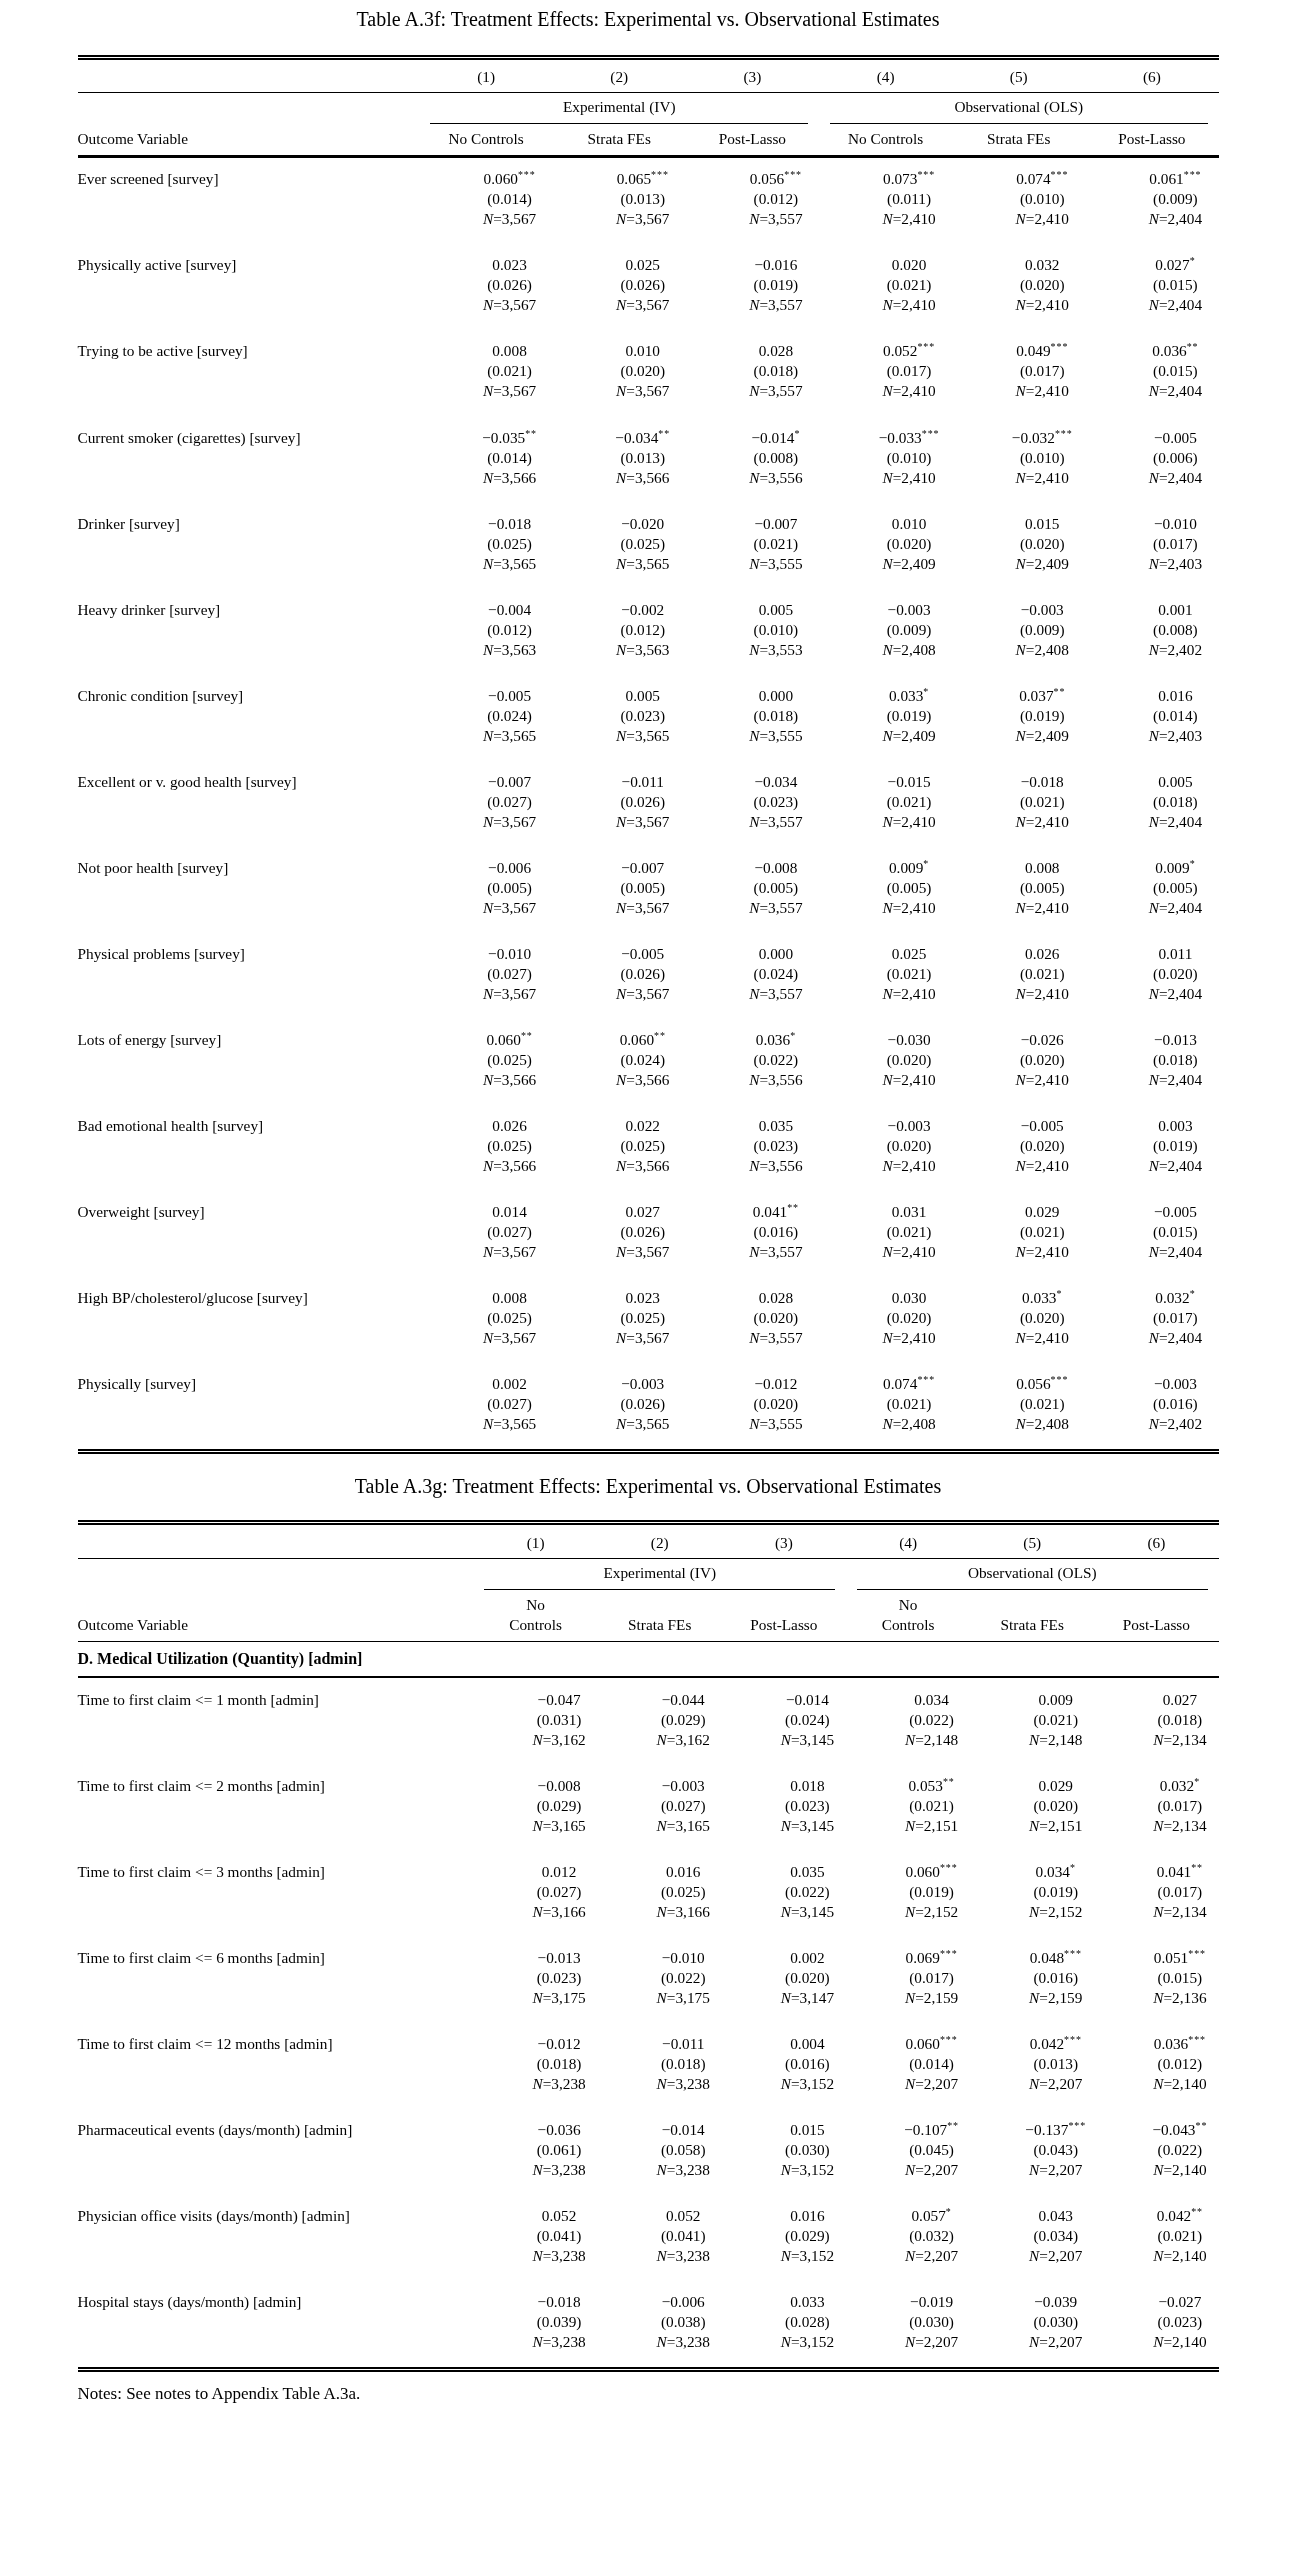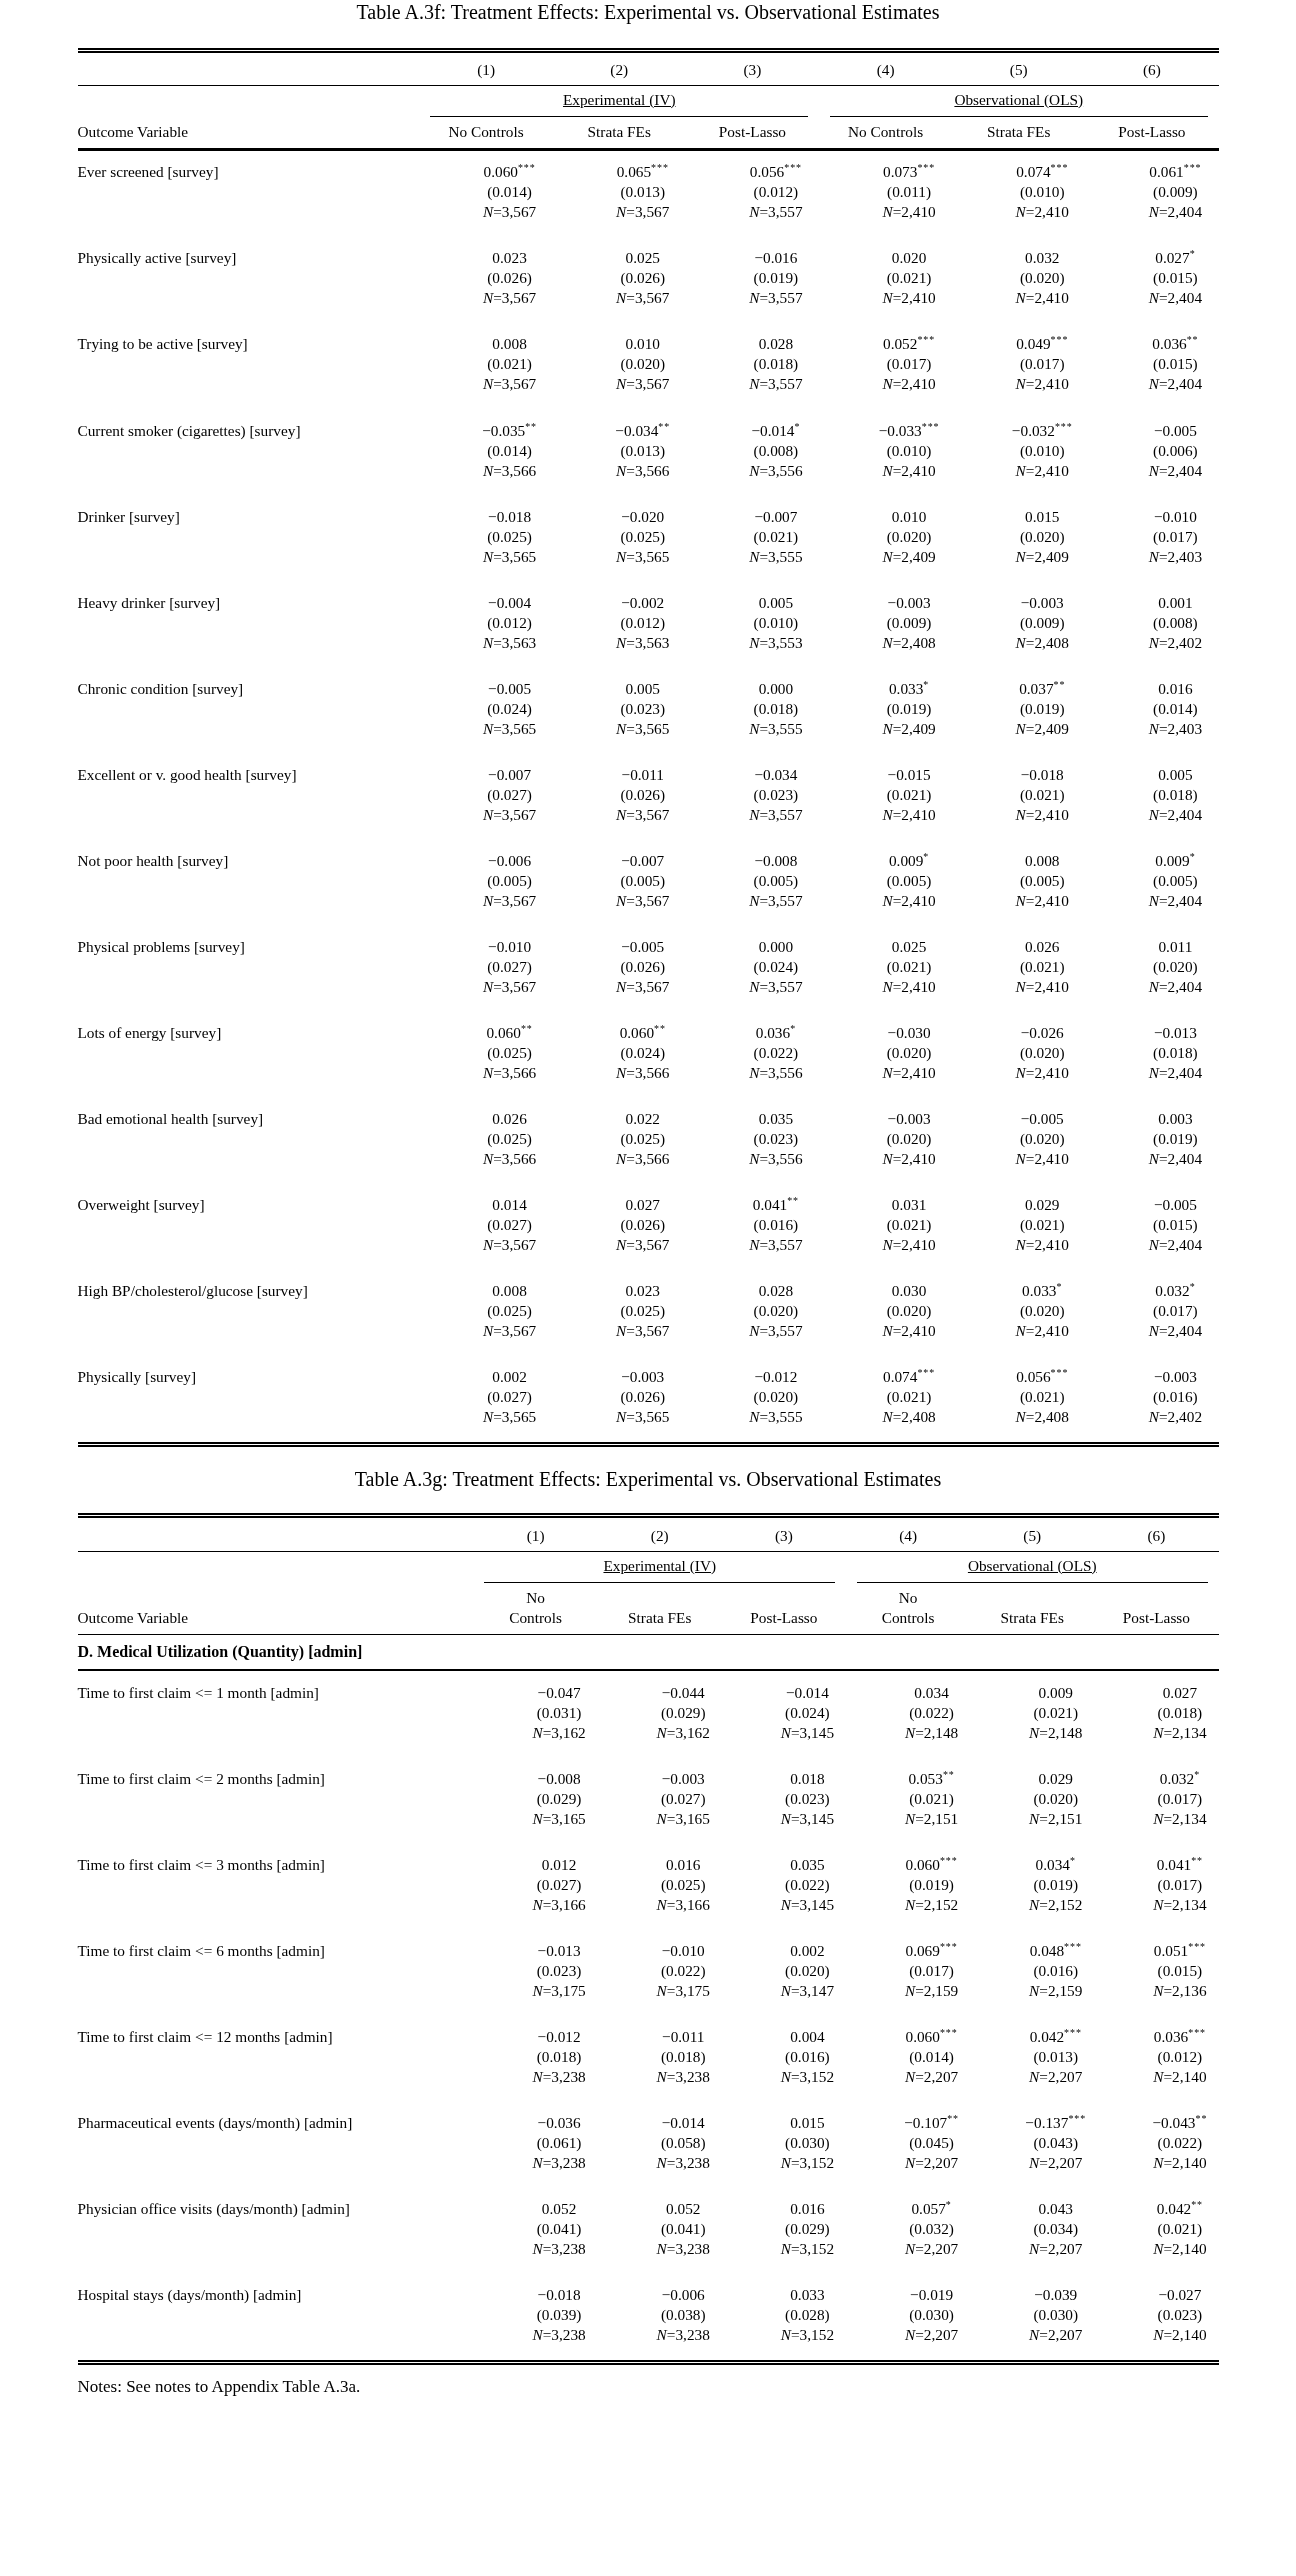--- a/index.html
+++ b/index.html
@@ -2,21 +2,21 @@
 <html style="font-size:14.4px"><head>
 <meta charset="utf-8">
 <style>
   * { box-sizing: border-box; }
   html, body { margin: 0; padding: 0; }
   body {
     width: 1296px; height: 2576px; overflow: hidden;
     background: #ffffff; color: #000;
     font-family: "Liberation Serif", "DejaVu Serif", serif;
   }
-  .page { width: 1141px; margin: 0 auto; }
+  .page { width: 1141px; margin: 7px auto; }
 
   .tbl-title {
     font-weight: normal; font-size: 20px; line-height: 25px;
     text-align: center; margin: 0 0 22.5px 0;
   }
   #secG .tbl-title { margin: 20px 0 21.6px 0; }
 
   .rule { border-top: 1.4px solid #000; }
   .rule.heavy { border-top: 5.4px double #000; }
   .rule.med { border-top: 2px solid #000; }
@@ -24,21 +24,21 @@
   .trow { display: grid; grid-template-columns: var(--oc, 342px) repeat(6, 1fr); }
   .tblF { --oc: 342px; }
   .tblG { --oc: 396px; }
 
   .cell { text-align: center; font-size: 15.3px; line-height: 20px; }
   .cell.oc { text-align: left; }
 
   .colnum-row { padding: 7.2px 0 5.4px 0; }
 
   .group-row .group {
-    grid-column: span 3; position: relative; padding: 3.6px 0 7.2px 0; text-decoration: underline;
+    grid-column: span 3; position: relative; padding: 3.6px 0 7.2px 0;
   }
   .group-row .group::after {
     content: ""; position: absolute; left: 10.8px; right: 10.8px; bottom: 0;
     border-bottom: 1.4px solid #000;
   }
 
   .head-row { padding: 5.4px 0; align-items: end; }
   
   .tblG .head-row .colhead:nth-child(2) span,
   .tblG .head-row .colhead:nth-child(5) span { display: inline-block; width: 59px; }

